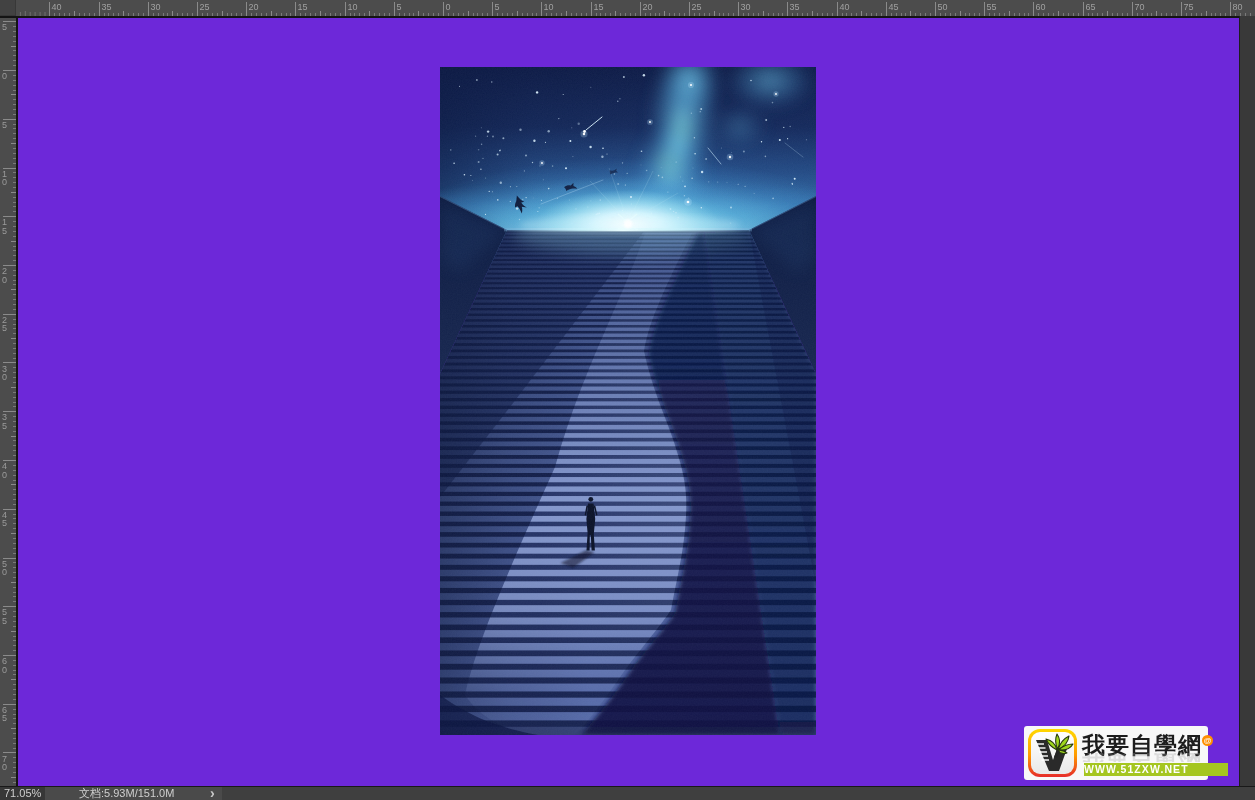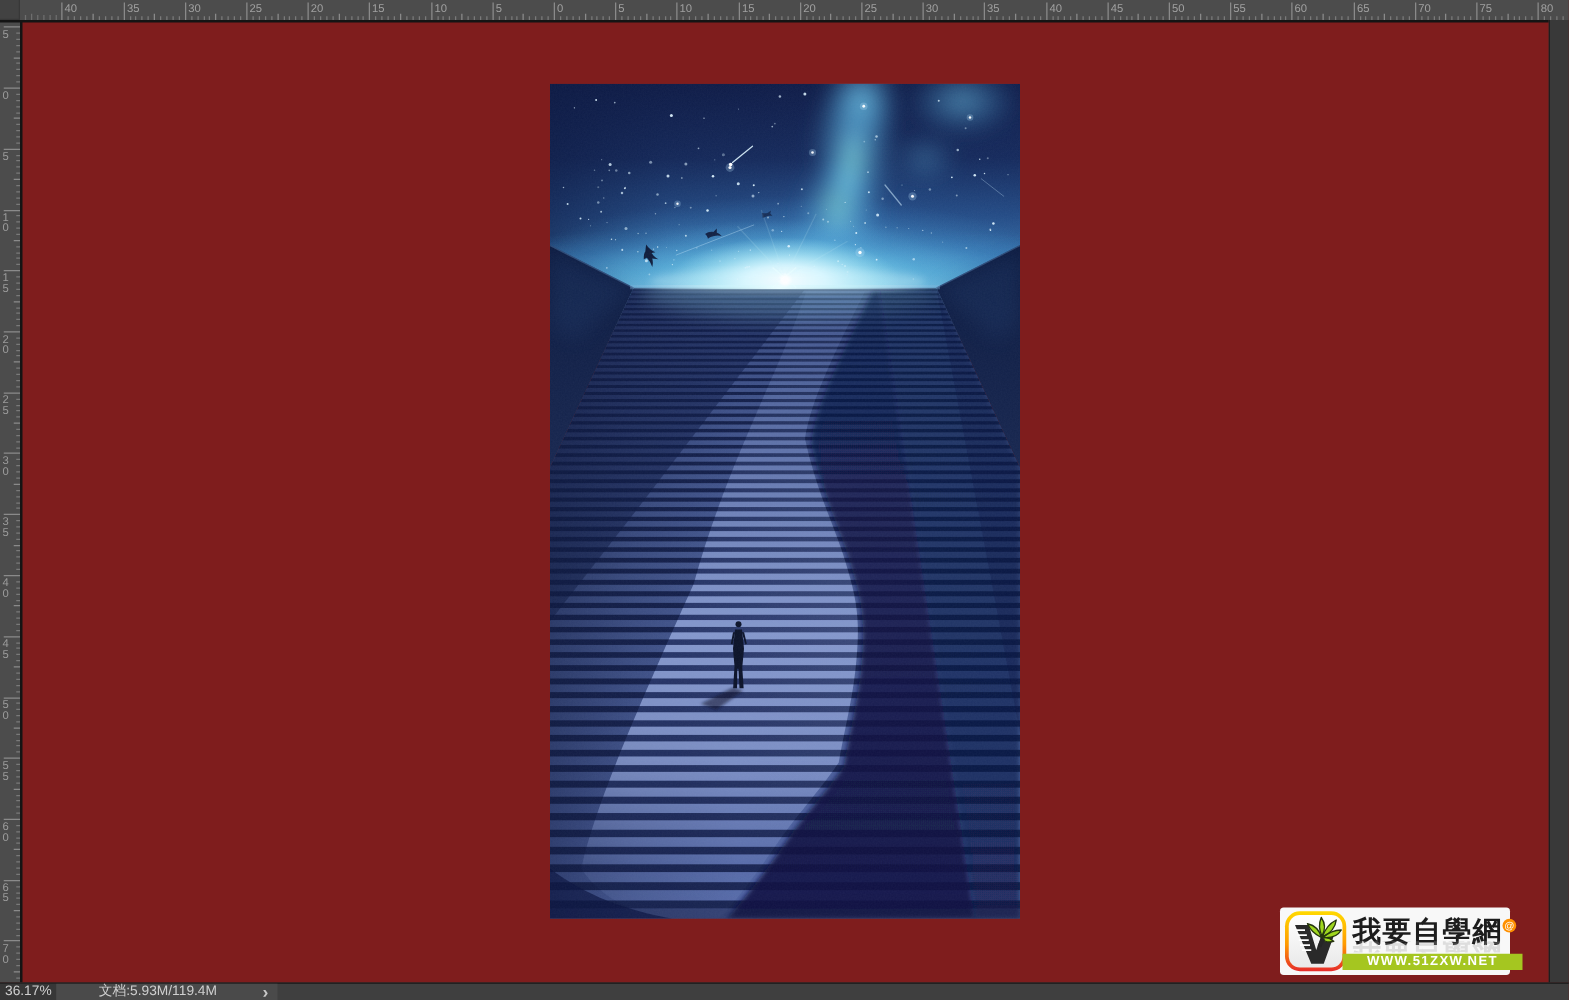--- a/index.html
+++ b/index.html
@@ -1,18 +1,18 @@
 <!DOCTYPE html>
 <html><head><meta charset="utf-8"><style>
 html,body{margin:0;padding:0;background:#282828;width:1255px;height:800px;overflow:hidden;
 font-family:"Liberation Sans",sans-serif}
 .abs{position:absolute}
 </style></head>
 <body>
-<div class="abs" style="left:0;top:0;width:1255px;height:800px;background:#7f1d1d">
+<div class="abs" style="left:0;top:0;width:1255px;height:800px;background:#6d28d9">
 
 <div class="abs" style="left:0;top:0;width:1255px;height:16px;background:#4c4c4c">
 <svg width="1255" height="16" font-family="Liberation Sans, sans-serif">
         <rect x="49" y="2" width="1" height="14" fill="#8a8a8a"></rect>
         <text x="51.5" y="9.5" font-size="9" fill="#a0a0a0">40</text>
         <rect x="54" y="13" width="1" height="3" fill="#7a7a7a"></rect>
         <rect x="59" y="13" width="1" height="3" fill="#7a7a7a"></rect>
         <rect x="64" y="13" width="1" height="3" fill="#7a7a7a"></rect>
         <rect x="69" y="13" width="1" height="3" fill="#7a7a7a"></rect>
         <rect x="74" y="11" width="1" height="5" fill="#8a8a8a"></rect>
@@ -994,22 +994,22 @@
 <filter id="grain">
           <feTurbulence type="fractalNoise" baseFrequency="0.8" numOctaves="2" stitchTiles="stitch"></feTurbulence>
           <feColorMatrix type="matrix" values="0 0 0 0 0.6  0 0 0 0 0.7  0 0 0 0 0.9  0 0 0 0.05 0"></feColorMatrix>
         </filter>
 <rect x="0" y="0" width="376" height="668" filter="url(#grain)"></rect>
 </svg></div>
 
 <div class="abs" style="left:0;top:786px;width:1255px;height:14px;background:#3f3f3f;border-top:1px solid #191919;box-sizing:border-box"></div>
 <div class="abs" style="left:0;top:787px;width:45px;height:13px;background:#373737"></div>
 <div class="abs" style="left:45px;top:787px;width:177px;height:13px;background:#4a4a4a"></div>
-<div class="abs" style="left:4px;top:787px;width:60px;height:13px;font-size:11px;line-height:13px;color:#cfcfcf">36.17%</div>
-<div class="abs" style="left:79px;top:787px;width:160px;height:13px;font-size:11px;line-height:13px;color:#cfcfcf">文档:5.93M/119.4M</div>
+<div class="abs" style="left:4px;top:787px;width:60px;height:13px;font-size:11px;line-height:13px;color:#cfcfcf">71.05%</div>
+<div class="abs" style="left:79px;top:787px;width:160px;height:13px;font-size:11px;line-height:13px;color:#cfcfcf">文档:5.93M/151.0M</div>
 <div class="abs" style="left:210px;top:786px;width:12px;height:14px;font-size:14px;line-height:14px;color:#c8c8c8;font-weight:bold">›</div>
 
 <div class="abs" style="left:1024px;top:726px;width:184px;height:54px;background:#f8f8f8;border-radius:3px">
   <div class="abs" style="left:4px;top:3px;width:49px;height:48px;border-radius:12px;background:linear-gradient(#ffd900,#ff9a00 55%,#e62b2b)">
     <div class="abs" style="left:3px;top:3px;width:43px;height:42px;border-radius:9px;background:linear-gradient(#ffffff,#e9e9e9)"></div>
     <svg class="abs" style="left:3px;top:3px" width="43" height="42" viewBox="0 0 43 42">
       <path d="M5,8 h11 l6,20 5,-14 h10 l-9,25 h-10 z" fill="#2a2a2a"></path>
       <g stroke="#ffffff" stroke-width="1.4">
         <line x1="6" y1="12" x2="13" y2="12"></line>
             <line x1="7" y1="16" x2="14.5" y2="16"></line>
@@ -1025,15 +1025,15 @@
        <path d="M26,18.5 Q31,17 36,21 Q30,23 26,18.5 Z"></path>
       </g>
       <path d="M26,18 l-3,7 3,1 3,-7 z" fill="#262626"></path>
     </svg>
   </div>
   <div class="abs" style="left:58px;top:4px;width:142px;height:24px;font-size:23px;font-weight:bold;color:#1d1d1d;letter-spacing:1px;white-space:nowrap">我要自學網</div>
   <div class="abs" style="left:58px;top:27px;width:142px;height:9px;overflow:hidden">
         <div class="abs" style="left:0;top:-15px;font-size:23px;font-weight:bold;color:#9f9f9f;letter-spacing:1px;white-space:nowrap;opacity:0.3;transform:scaleY(-1)">我要自學網</div>
       </div>
   <div class="abs" style="left:178px;top:9px;width:11px;height:11px;border-radius:50%;background:#ff9000;color:#fff;font-size:8px;line-height:11px;text-align:center">@</div>
-  <div class="abs" style="left:50px;top:37px;width:144px;height:13px;background:#a5c620;color:#ffffff;font-size:10.5px;font-weight:bold;line-height:13.5px;letter-spacing:1.1px;text-align:center;white-space:nowrap">WWW.51ZXW.NET</div>
+  <div class="abs" style="left:60px;top:37px;width:144px;height:13px;background:#a5c620;color:#ffffff;font-size:10.5px;font-weight:bold;line-height:13.5px;letter-spacing:1.1px;text-align:left;white-space:nowrap">WWW.51ZXW.NET</div>
 </div>
 
 </div>
 </body></html>

